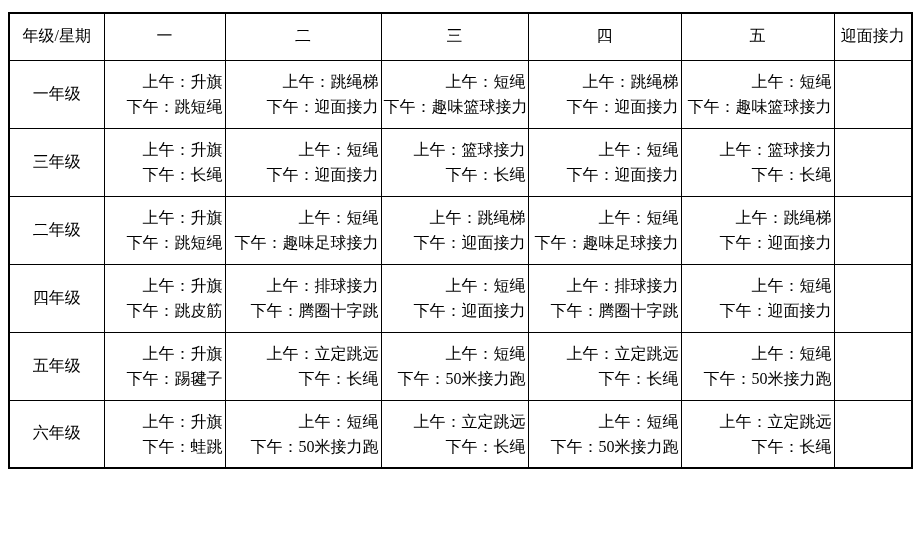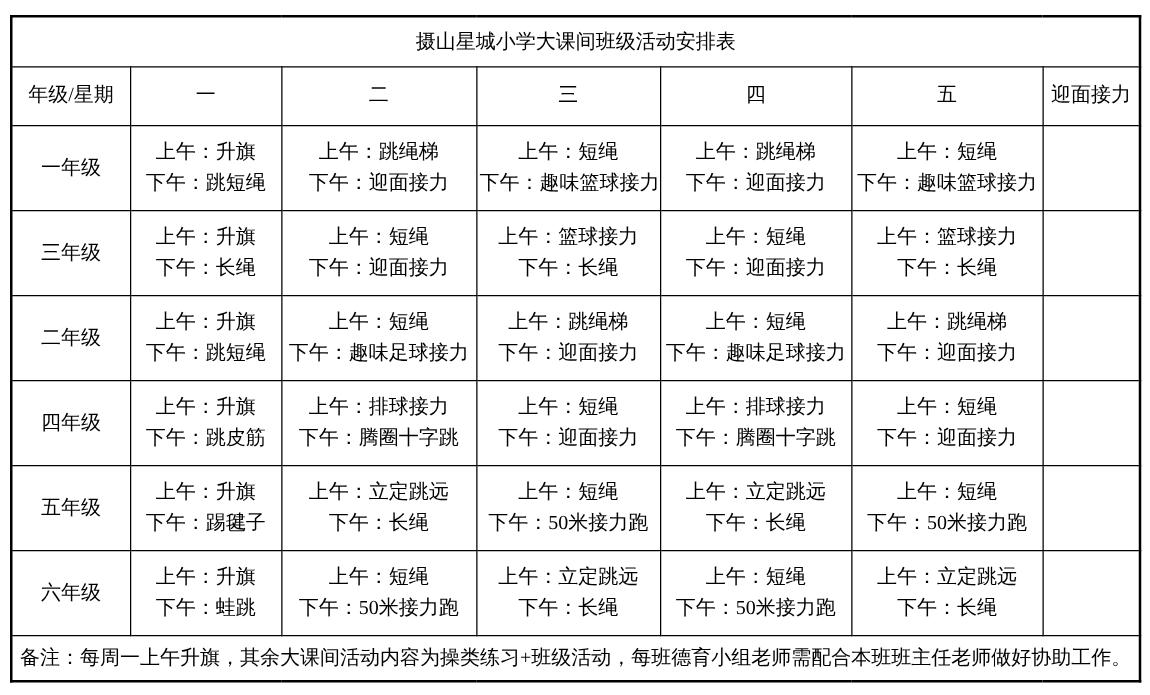--- a/index.html
+++ b/index.html
@@ -27,41 +27,38 @@
     white-space: nowrap;
   }
   .title-row td { height: 40px; }
   .header-row td { height: 47px; }
   .data-row td { height: 68px; }
   .note-row td {
     height: 37px;
     text-align: left;
     padding-left: 5px;
   }
-  .cell-line { line-height: 25px; }
+  .cell-line { line-height: 25px; text-align: right; }
 </style>
 </head>
 <body>
 
 <div class="page">
   <table class="schedule">
     <colgroup>
       <col style="width:95px">
       <col style="width:121px">
       <col style="width:156px">
       <col style="width:147px">
       <col style="width:153px">
       <col style="width:153px">
       <col style="width:78px">
     </colgroup>
 
     <tbody>
-        <tr class="title-row">
-      <td colspan="7">摄山星城小学大课间班级活动安排表</td>
-    </tr>
 
     <tr class="header-row">
       <td>年级/星期</td>
       <td>一</td>
       <td>二</td>
       <td>三</td>
       <td>四</td>
       <td>五</td>
       <td>迎面接力</td>
     </tr>
@@ -209,18 +206,15 @@
         <div class="cell-line">上午：短绳</div>
         <div class="cell-line">下午：50米接力跑</div>
       </td>
       <td>
         <div class="cell-line">上午：立定跳远</div>
         <div class="cell-line">下午：长绳</div>
       </td>
       <td></td>
     </tr>
 
-    <tr class="note-row">
-      <td colspan="7">备注：每周一上午升旗，其余大课间活动内容为操类练习+班级活动，每班德育小组老师需配合本班班主任老师做好协助工作。</td>
-    </tr>
   </tbody>
     </table>
 </div>
 
 </body></html>

